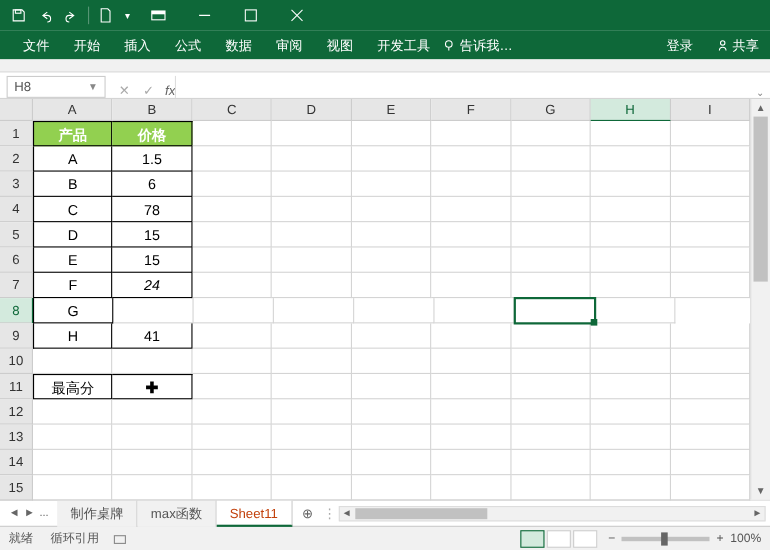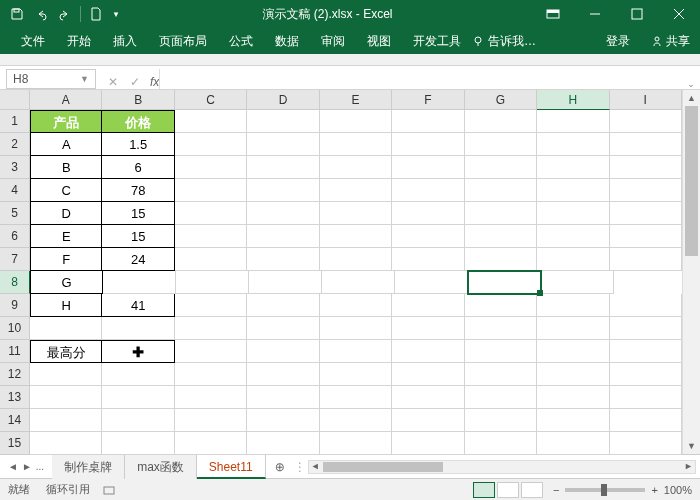--- a/index.html
+++ b/index.html
@@ -94,21 +94,20 @@
         </svg>
     </div>
     <div class="qat-sep"></div>
     <div class="qat-item">
       <svg width="12" height="14" viewBox="0 0 12 14">
           <path d="M2 1h6l2 2v10H2z" fill="none" stroke="#fff"></path>
         </svg>
     </div>
     <div class="qat-item" style="width:14px;font-size:9px">▾</div>
   </div>
-  <div class="title-text">演示文稿 (2).xlsx - Excel</div>
   <div class="winctrl">
     <div>
       <svg width="14" height="10">
           <rect x="1" y="1" width="12" height="8" fill="none" stroke="#fff"></rect>
           <rect x="1" y="1" width="12" height="3" fill="#fff"></rect>
         </svg>
     </div>
     <div>
       <svg width="12" height="12">
           <line x1="1" y1="6" x2="11" y2="6" stroke="#fff" stroke-width="1"></line>
@@ -125,21 +124,20 @@
           <line x1="11" y1="1" x2="1" y2="11" stroke="#fff"></line>
         </svg>
     </div>
   </div>
 </div>
 
 <div class="ribbon-tabs">
   <div class="tab">文件</div>
   <div class="tab">开始</div>
   <div class="tab">插入</div>
-  <div class="tab">页面布局</div>
   <div class="tab">公式</div>
   <div class="tab">数据</div>
   <div class="tab">审阅</div>
   <div class="tab">视图</div>
   <div class="tab">开发工具</div>
   <div class="tell">
     <svg width="12" height="12">
         <circle cx="6" cy="5" r="3" fill="none" stroke="#fff"></circle>
         <line x1="6" y1="8" x2="6" y2="11" stroke="#fff"></line>
       </svg>
@@ -261,21 +259,21 @@
         <div class="cell" style="width: 73px;"></div>
         <div class="cell" style="width: 73px;"></div>
         <div class="cell" style="width: 73px;"></div>
         <div class="cell" style="width: 73px;"></div>
         <div class="cell" style="width: 73px;"></div>
         <div class="cell" style="width: 73px;"></div>
         <div class="cell" style="width: 73px;"></div>
       </div>
       <div class="cell-row">
         <div class="cell tbl-border tbl-left" style="width: 73px;">F</div>
-        <div class="cell tbl-border" style="width: 73px;">24</div>
+        <div class="cell tbl-border" style="width: 73px; font-style: italic;">24</div>
         <div class="cell" style="width: 73px;"></div>
         <div class="cell" style="width: 73px;"></div>
         <div class="cell" style="width: 73px;"></div>
         <div class="cell" style="width: 73px;"></div>
         <div class="cell" style="width: 73px;"></div>
         <div class="cell" style="width: 73px;"></div>
         <div class="cell" style="width: 73px;"></div>
       </div>
       <div class="cell-row">
         <div class="cell tbl-border tbl-left" style="width: 73px;">G</div>

